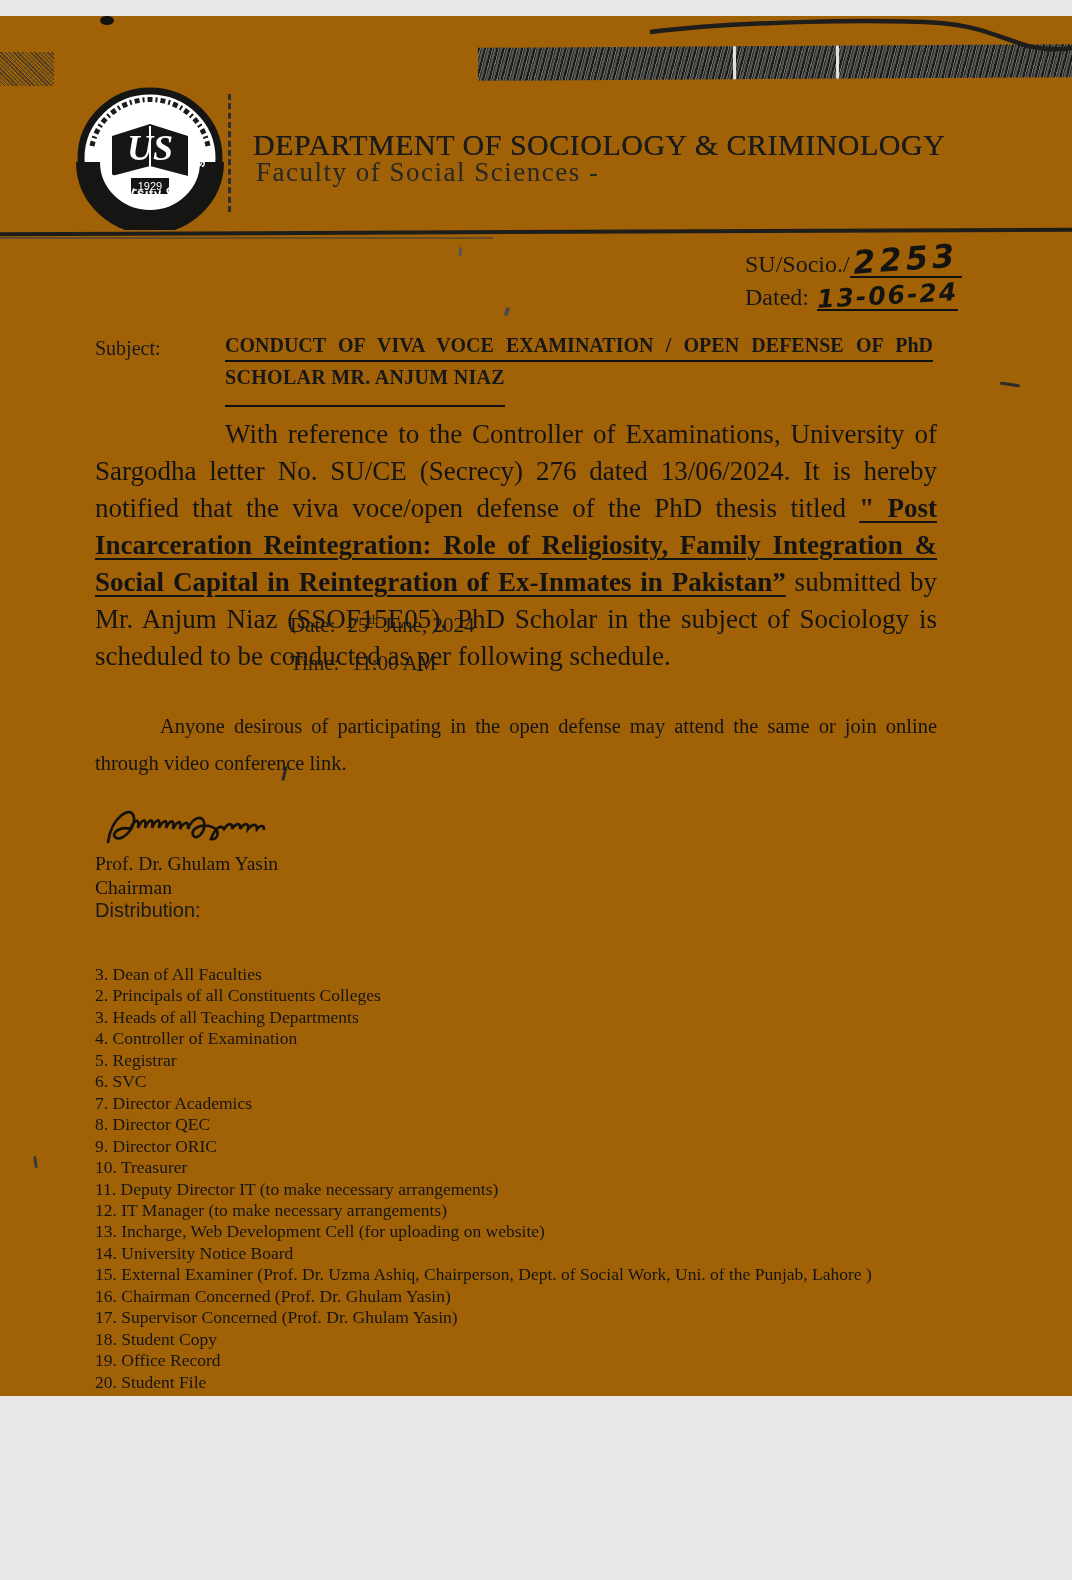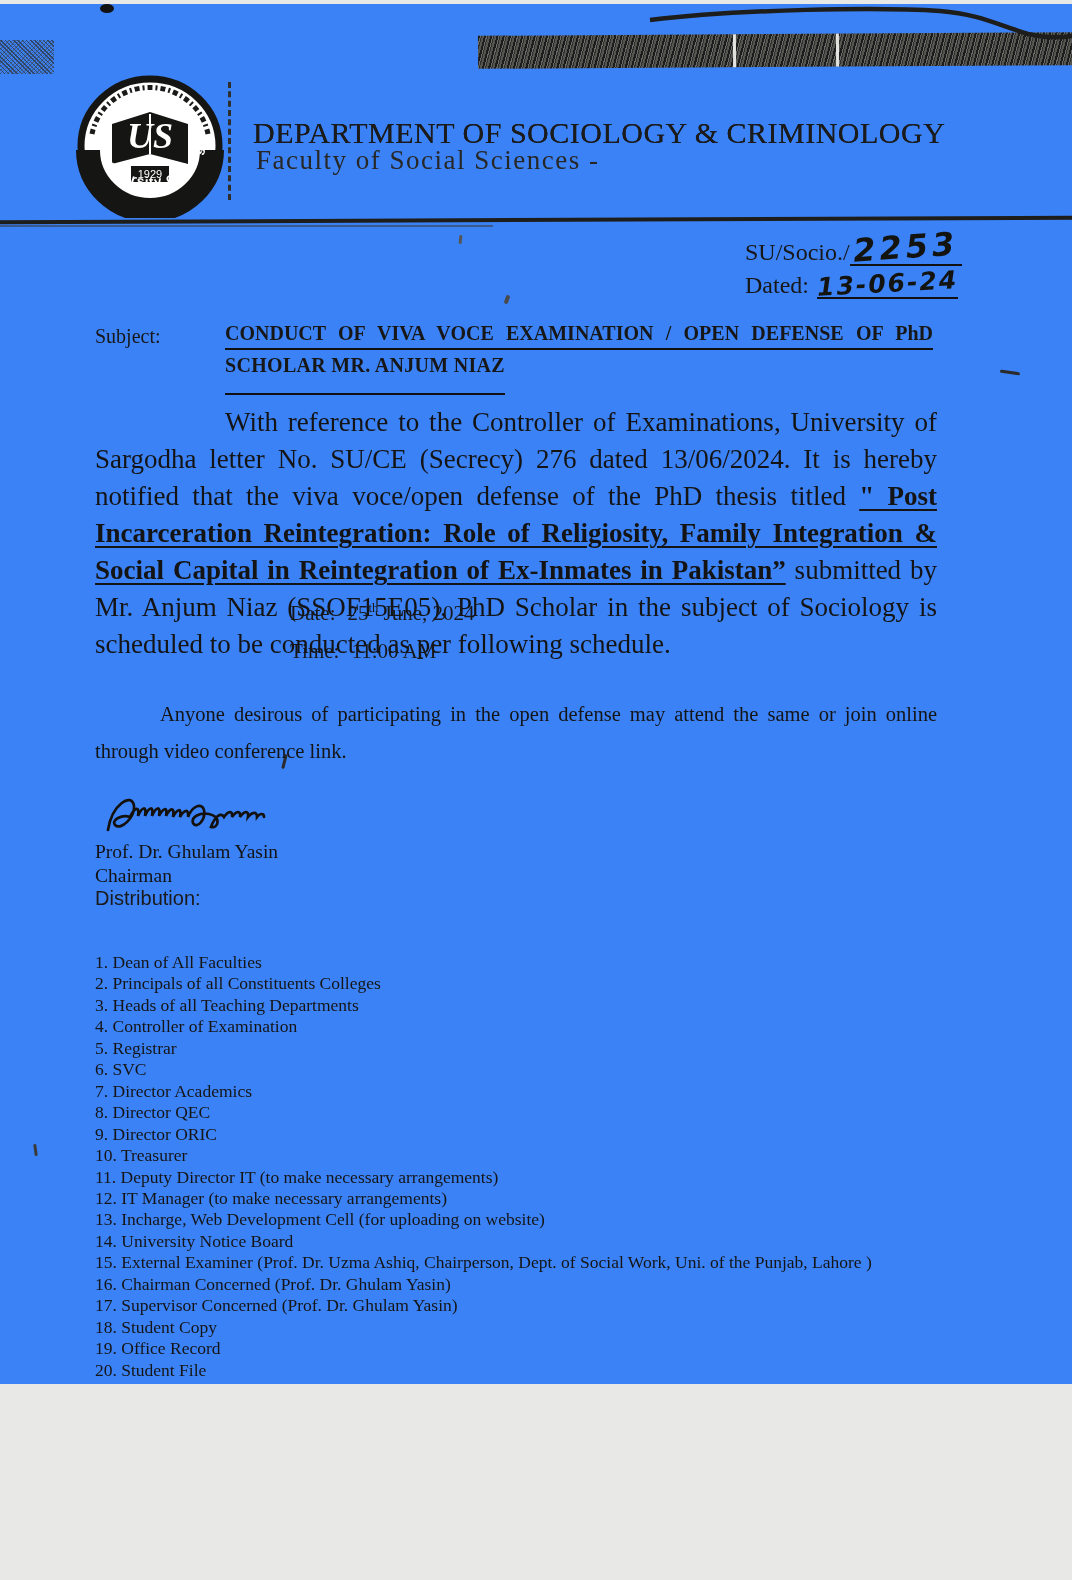--- a/index.html
+++ b/index.html
@@ -1,19 +1,19 @@
 <!DOCTYPE html>
 <html><head>
 <meta charset="utf-8">
 <style>
   * { margin:0; padding:0; box-sizing:border-box; }
   html,body { background:#e8e8e6; }
   .page {
-    position:relative; width:1072px; height:1380px; margin:4px auto;
-    background:#3b82f6; overflow:hidden; color:#171717;
+    position:relative; width:1072px; height:1380px; margin:16px auto;
+    background:#a16207; overflow:hidden; color:#171717;
     font-family:"Liberation Serif", serif;
   }
   
   .noise-band { position:absolute; left:478px; top:30px; width:594px; height:33px;
     background:repeating-linear-gradient(105deg,#1c1c1c 0 2px,#6a6a66 2px 3px,#2e2e2c 3px 4px,#555550 4px 6px);
     transform:rotate(-0.35deg); }
   .noise-band .slit { position:absolute; top:0; width:3px; height:100%; background:#f5f5f2; opacity:.9; }
   .top-curve { position:absolute; left:600px; top:0; }
   .left-patch { position:absolute; left:0; top:36px; width:54px; height:34px; opacity:.8;
     background:repeating-linear-gradient(45deg,rgba(40,40,38,.8) 0 1px,transparent 1px 3px),
@@ -155,21 +155,21 @@
              C92,22 102,18 104,26 C106,35 97,46 93,39 C91,33 100,28 109,30 C122,33 118,45 111,43
              C115,32 121,28 124,33 C128,27 133,26 132,33 C136,27 141,26 140,33 C144,27 149,26 148,33 C152,28 157,27 157,33 C160,29 164,29 164,33" stroke="#14110d" stroke-width="2.7" fill="none" stroke-linecap="round"></path>
   </svg>
   <div class="sign-name">
     <div>Prof. Dr. Ghulam Yasin</div>
     <div>Chairman</div>
   </div>
 
   <div class="dist-head">Distribution:</div>
   <div class="dist-list">
-      <div class="dist-item">1. Dean of All Faculties</div>
+      <div class="dist-item">3. Dean of All Faculties</div>
       <div class="dist-item">2. Principals of all Constituents Colleges</div>
       <div class="dist-item">3. Heads of all Teaching Departments</div>
       <div class="dist-item">4. Controller of Examination</div>
       <div class="dist-item">5. Registrar</div>
       <div class="dist-item">6. SVC</div>
       <div class="dist-item">7. Director Academics</div>
       <div class="dist-item">8. Director QEC</div>
       <div class="dist-item">9. Director ORIC</div>
       <div class="dist-item">10. Treasurer</div>
       <div class="dist-item">11. Deputy Director IT (to make necessary arrangements)</div>

